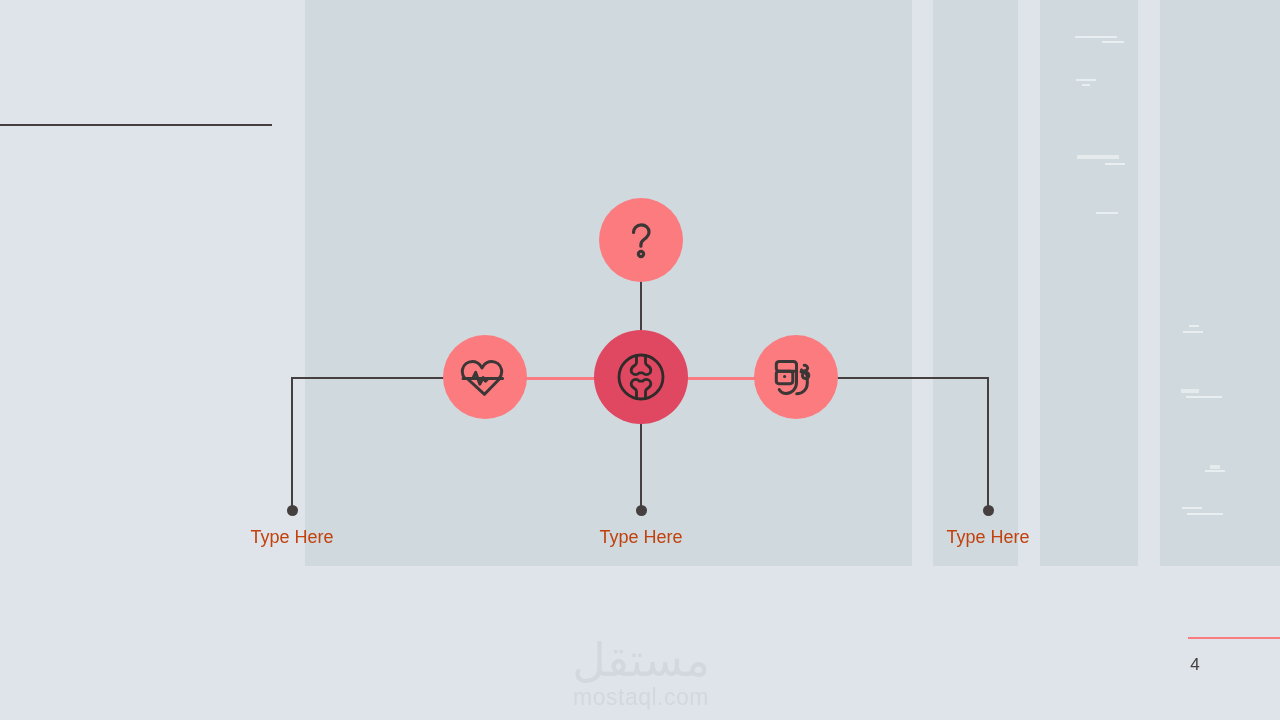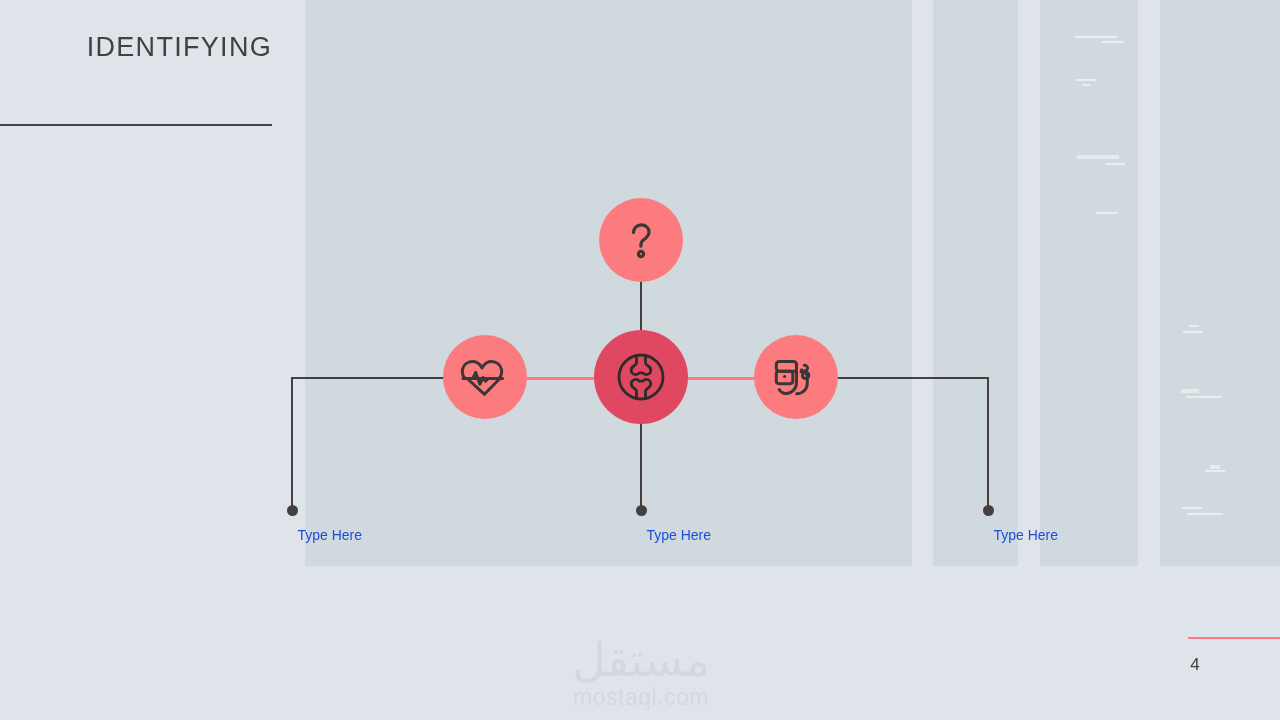--- a/index.html
+++ b/index.html
@@ -101,24 +101,24 @@
   .node.center {
     width: 94px;
     height: 94px;
     background: #e04761;
   }
   .node svg { display: block; }
 
   
   .caption {
     position: absolute;
-    color: #1d4ed8;
-    font-size: 14px;
+    color: #c2410c;
+    font-size: 18px;
     white-space: nowrap;
-    text-align: right;
+    text-align: center;
   }
 
   
   .watermark {
     position: absolute;
     left: 541px;
     top: 636px;
     width: 200px;
     text-align: center;
     color: #d2d8de;
@@ -176,21 +176,20 @@
     <div class="deco-line" style="left:1183px;top:331px;width:20px;"></div>
     <div class="deco-line thick" style="left:1181px;top:389px;width:18px;"></div>
     <div class="deco-line" style="left:1186px;top:396px;width:36px;"></div>
     <div class="deco-line thick" style="left:1210px;top:465px;width:10px;"></div>
     <div class="deco-line" style="left:1205px;top:470px;width:20px;"></div>
     <div class="deco-line" style="left:1182px;top:507px;width:20px;"></div>
     <div class="deco-line" style="left:1187px;top:513px;width:36px;"></div>
   </div>
 
   <div class="title-block">
-    <div class="title-line">IDENTIFYING</div>
   </div>
   <div class="title-rule"></div>
 
   <div class="conn conn-h" style="left:292px;top:377px;width:194px;"></div>
   <div class="conn conn-v" style="left:291px;top:377px;height:134px;"></div>
   <div class="dot" style="left:287px;top:505px;"></div>
 
   <div class="conn conn-h" style="left:796px;top:377px;width:193px;"></div>
   <div class="conn conn-v" style="left:987px;top:377px;height:134px;"></div>
   <div class="dot" style="left:983px;top:505px;"></div>

